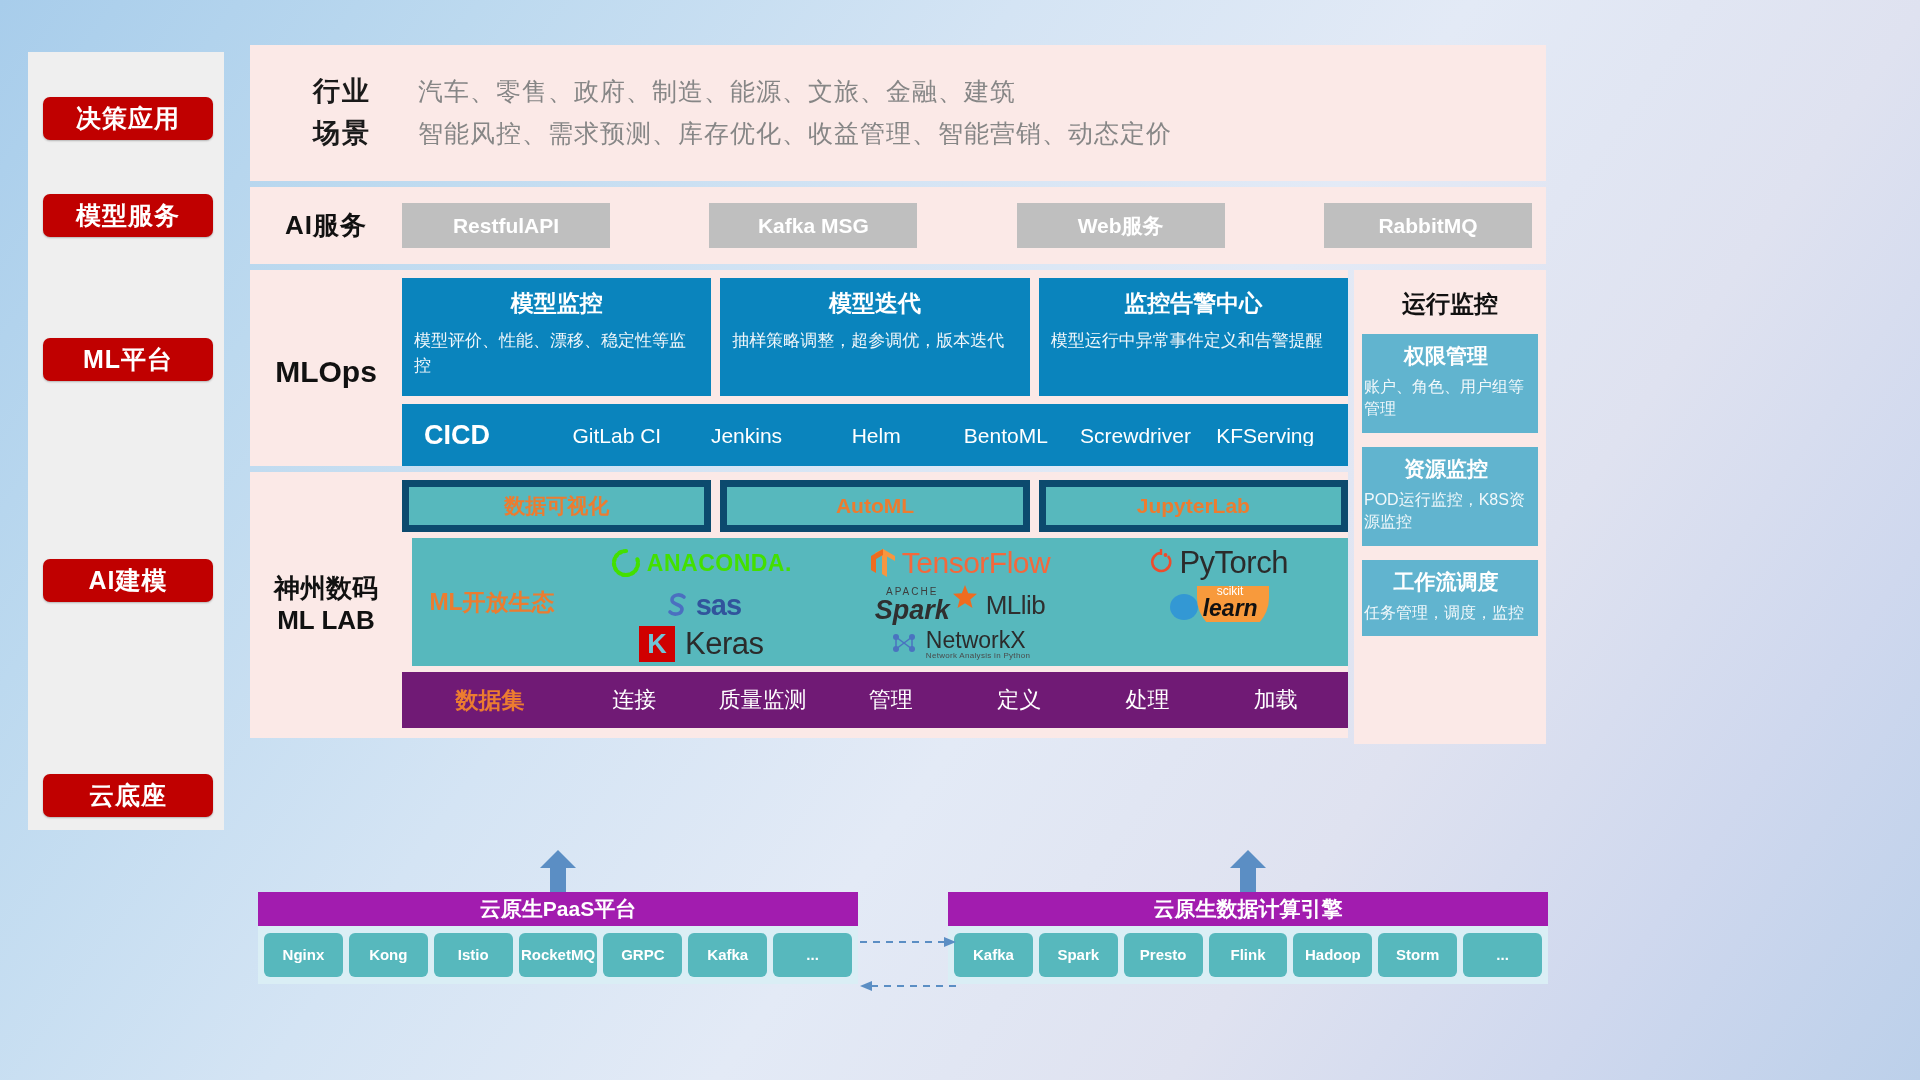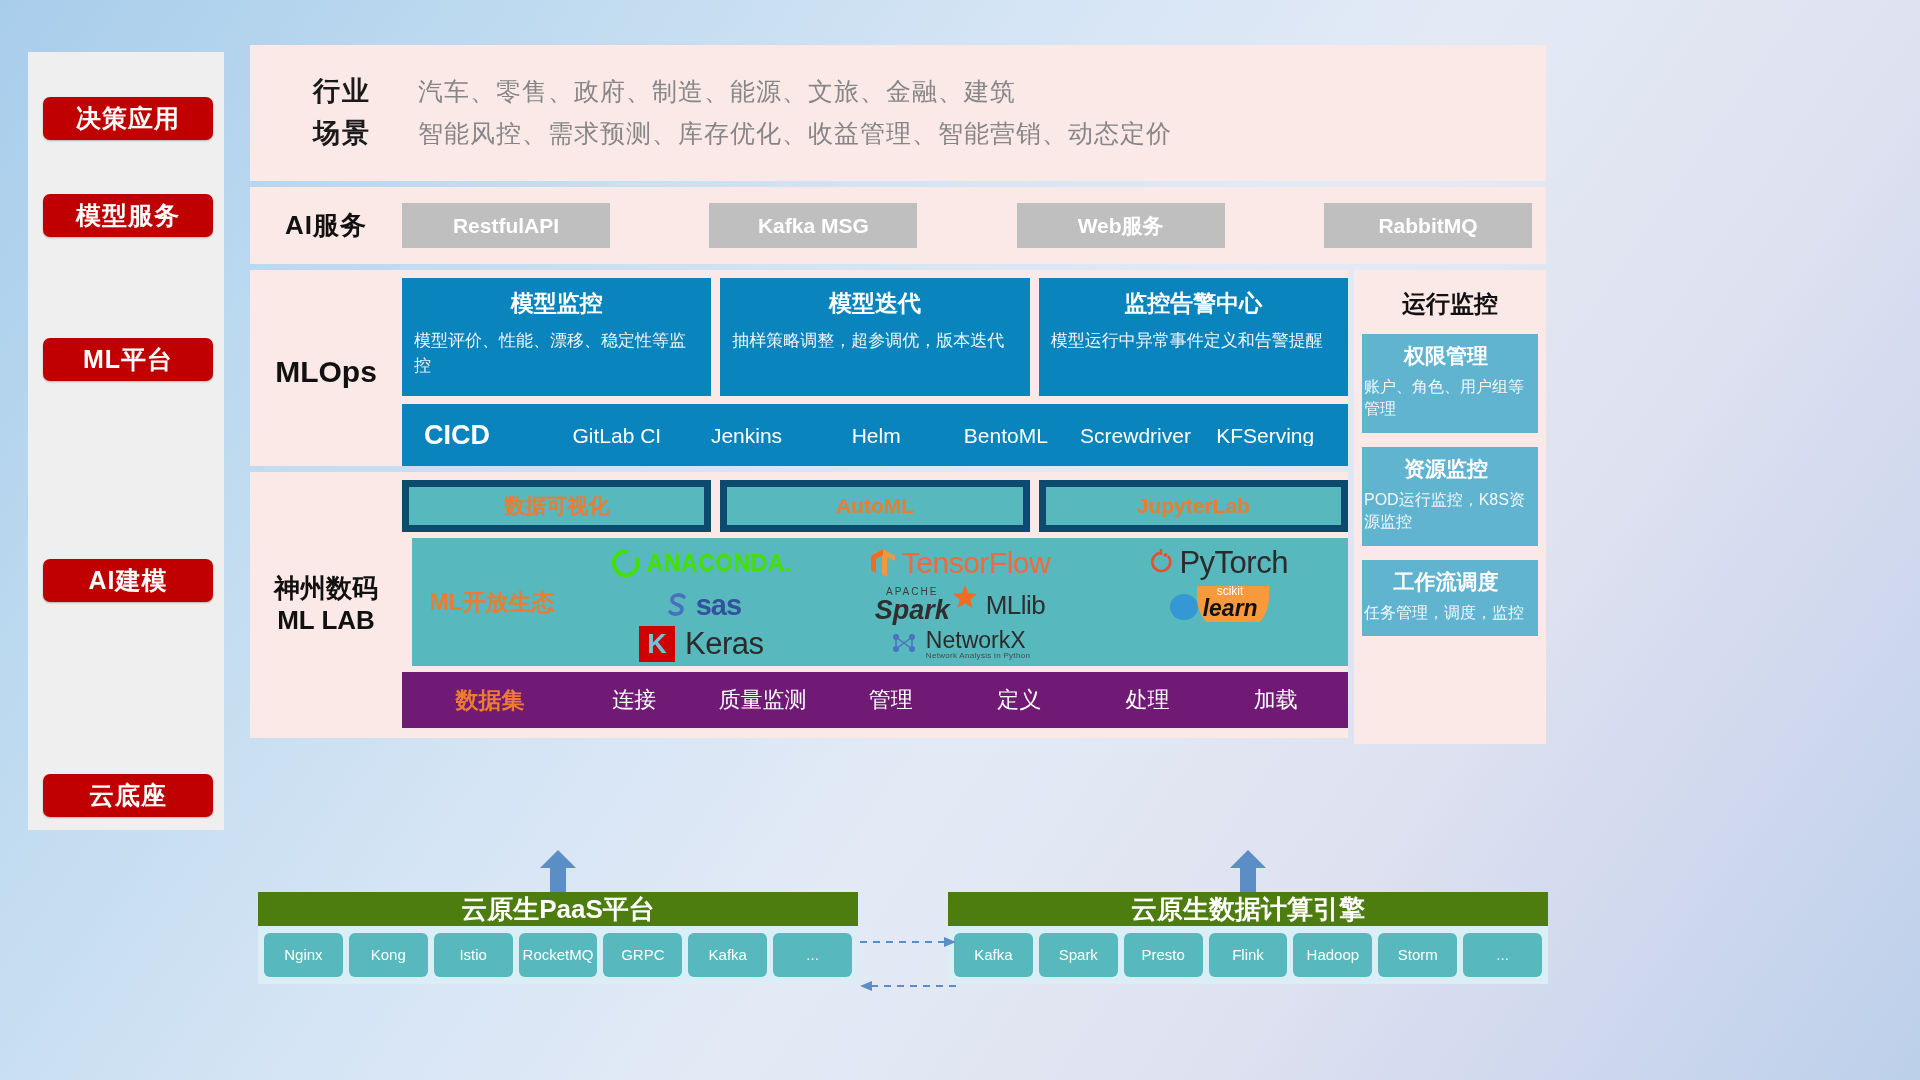--- a/index.html
+++ b/index.html
@@ -158,32 +158,32 @@
 
   
   #bottom {
     position: absolute; left: 250px; top: 892px; width: 1670px;
     display: flex; gap: 0;
   }
   .infra-block { position: relative; }
   #infra-left { width: 600px; margin-left: 8px; }
   #infra-right { width: 600px; margin-left: 90px; }
   .infra-header {
-    background: #4d7c0f; color: #fff; height: 34px;
+    background: #a21caf; color: #fff; height: 34px;
     display: flex; align-items: center; justify-content: center;
-    font-size: 26px; font-weight: bold;
+    font-size: 21px; font-weight: bold;
   }
   .infra-body {
     background: #daeef5; padding: 7px 6px; display: flex; gap: 6px;
   }
   .infra-chip {
     flex: 1; min-width: 0; background: #57b8bd; color: #fff;
     border-radius: 6px; height: 44px;
     display: flex; align-items: center; justify-content: center;
-    font-size: 15px; font-weight: normal; text-align: center; line-height: 1.05;
+    font-size: 15px; font-weight: bold; text-align: center; line-height: 1.05;
     padding: 0 2px;
   }
 
   .up-arrow { position: absolute; top: -44px; width: 44px; height: 44px; }
 
   
   #connector { position: absolute; left: 858px; top: 900px; width: 100px; height: 120px; }
 </style>
 </head>
 <body>

